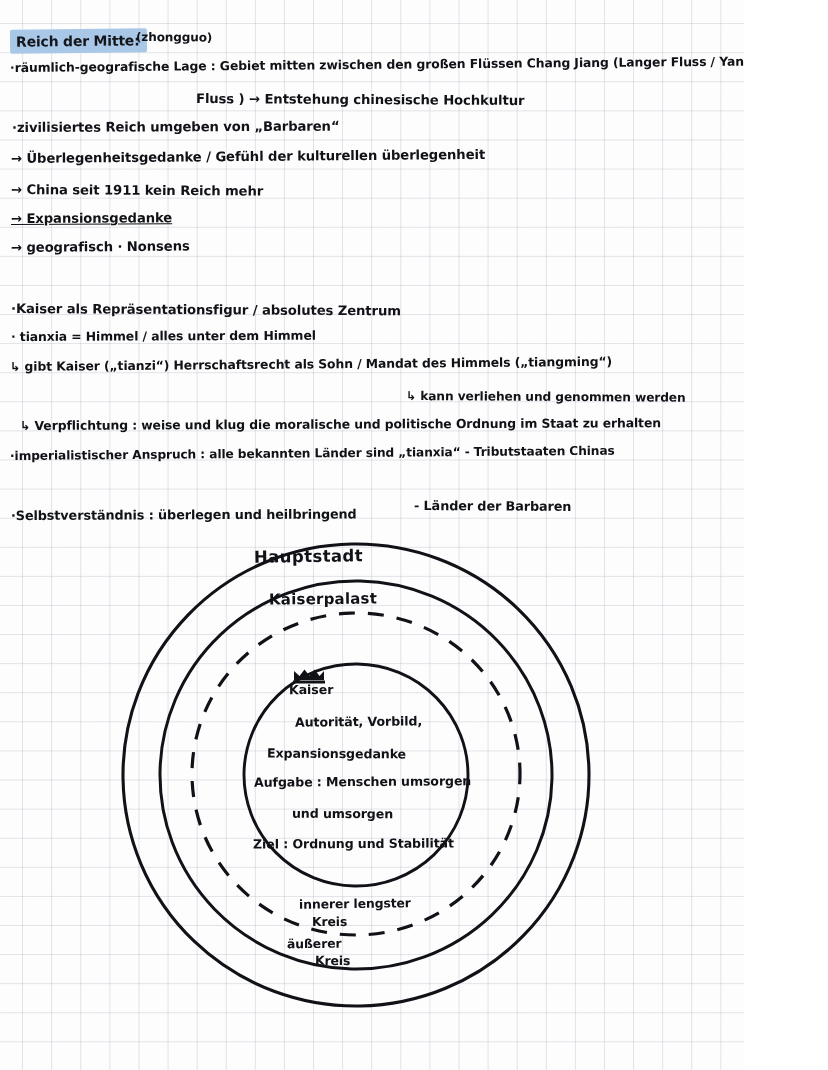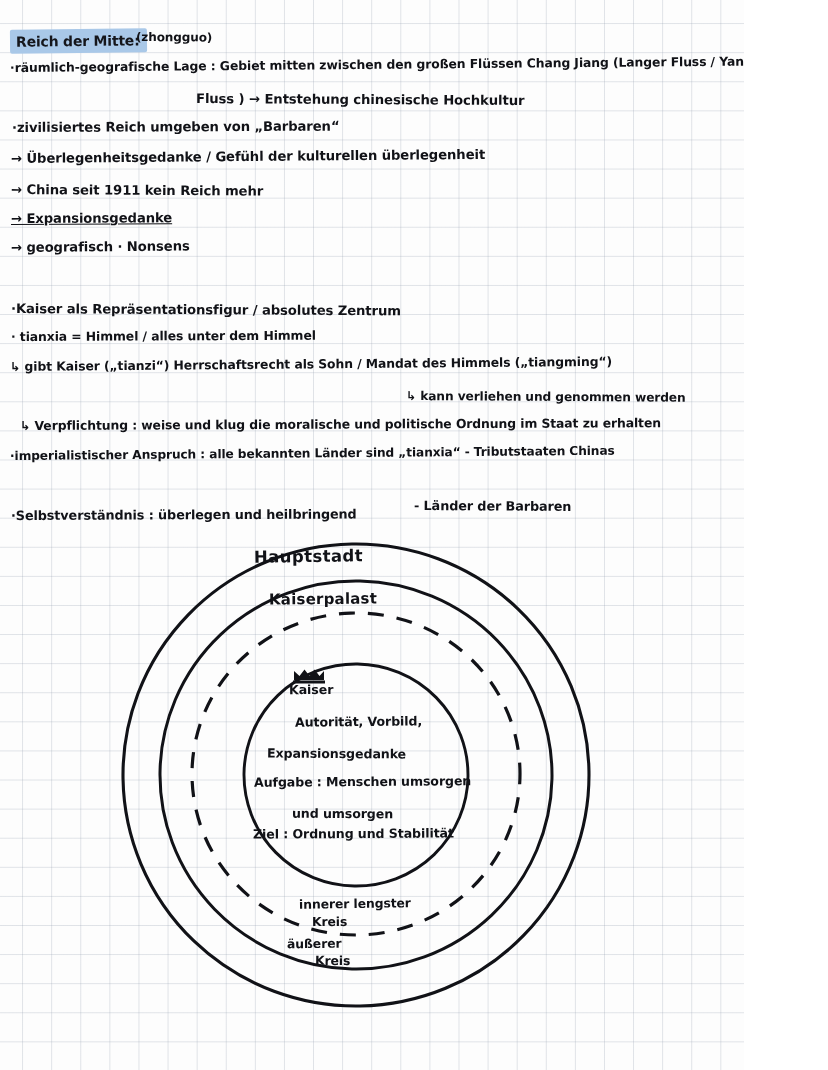--- a/index.html
+++ b/index.html
@@ -138,21 +138,21 @@
         <path d="M2 14 L2 5 L7.5 10 L12.5 3.5 L17.5 10 L22.5 3.5 L27.5 10 L32 5 L32 14 Z" fill="#111217"></path>
         <rect x="1" y="14.5" width="32" height="3" fill="#111217"></rect>
       </svg>
     </div>
 
     <div class="dg-label dg-center" style="left:289px; top:164px; transform:rotate(-0.4deg);">Kaiser</div>
     <div class="dg-label dg-center" style="left:259px; top:196px; transform:rotate(-0.6deg);margin-left:36px;">Autorität, Vorbild,</div>
     <div class="dg-label dg-center" style="left:267px; top:228px; transform:rotate(0.4deg);">Expansionsgedanke</div>
     <div class="dg-label dg-center" style="left:254px; top:256px; transform:rotate(-0.4deg);">Aufgabe : Menschen umsorgen</div>
     <div class="dg-label dg-center" style="left:292px; top:288px; transform:rotate(0.3deg);">und umsorgen</div>
-    <div class="dg-label dg-center" style="left:253px; top:308px; transform:rotate(-0.3deg);text-align:center;">Ziel : Ordnung und Stabilität</div>
+    <div class="dg-label dg-center" style="left:253px; top:318px; transform:rotate(-0.3deg);text-align:center;">Ziel : Ordnung und Stabilität</div>
 
     <div class="dg-label dg-ring" style="left:299px; top:378px; transform:rotate(-0.8deg);">innerer lengster</div>
     <div class="dg-label dg-ring" style="left:312px; top:396px; transform:rotate(-0.4deg);">Kreis</div>
     <div class="dg-label dg-ring" style="left:287px; top:418px; transform:rotate(-0.6deg);">äußerer</div>
     <div class="dg-label dg-ring" style="left:315px; top:435px; transform:rotate(0.5deg);">Kreis</div>
   </div>
 
 </div>
 
 </body></html>

